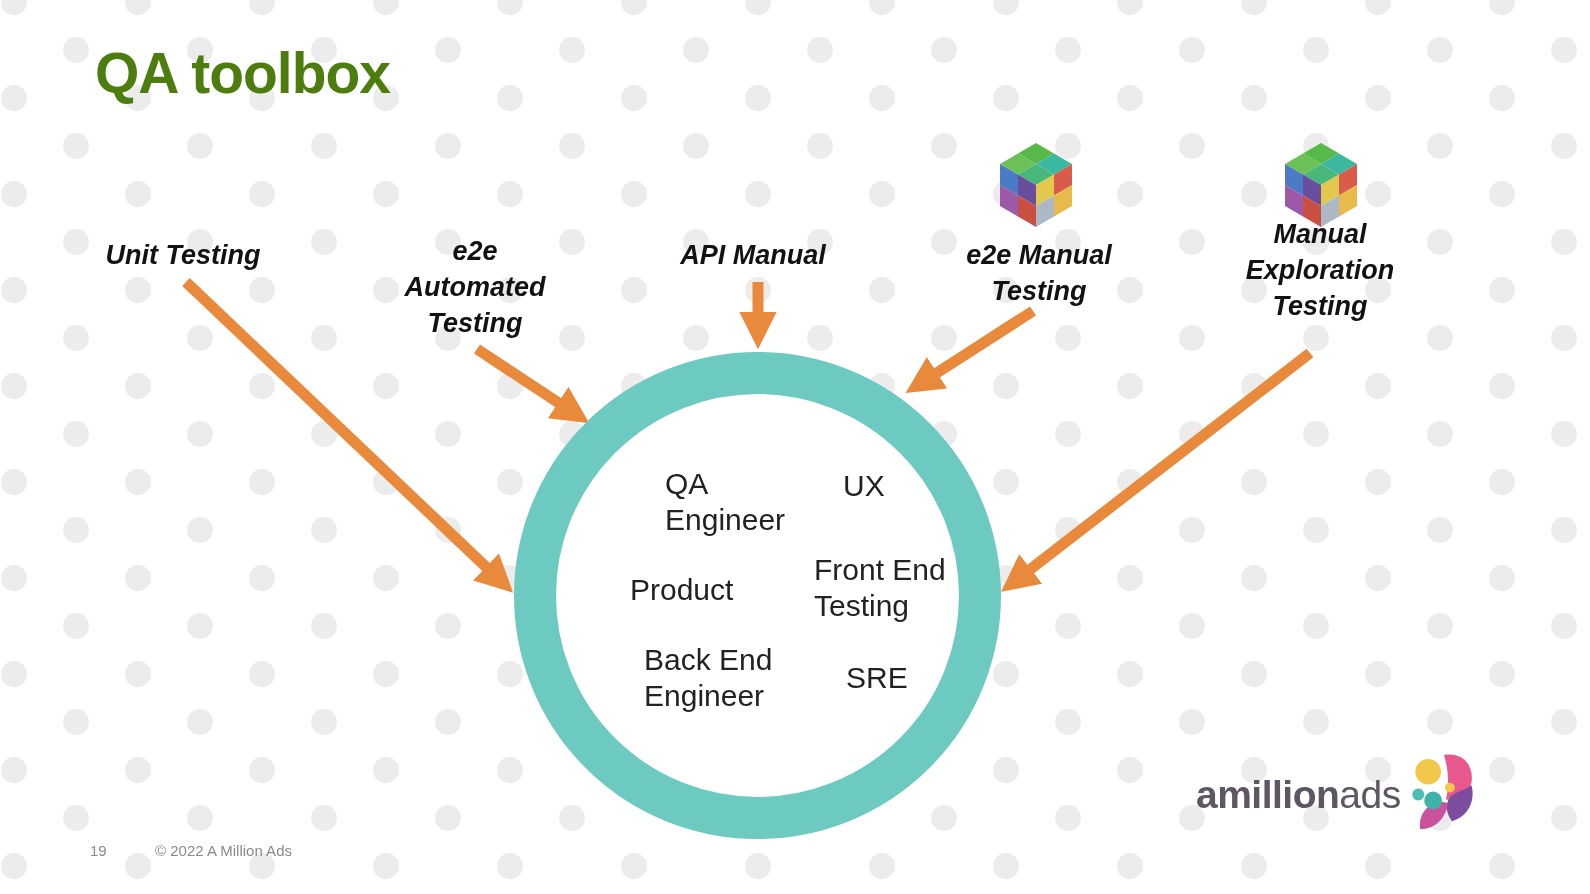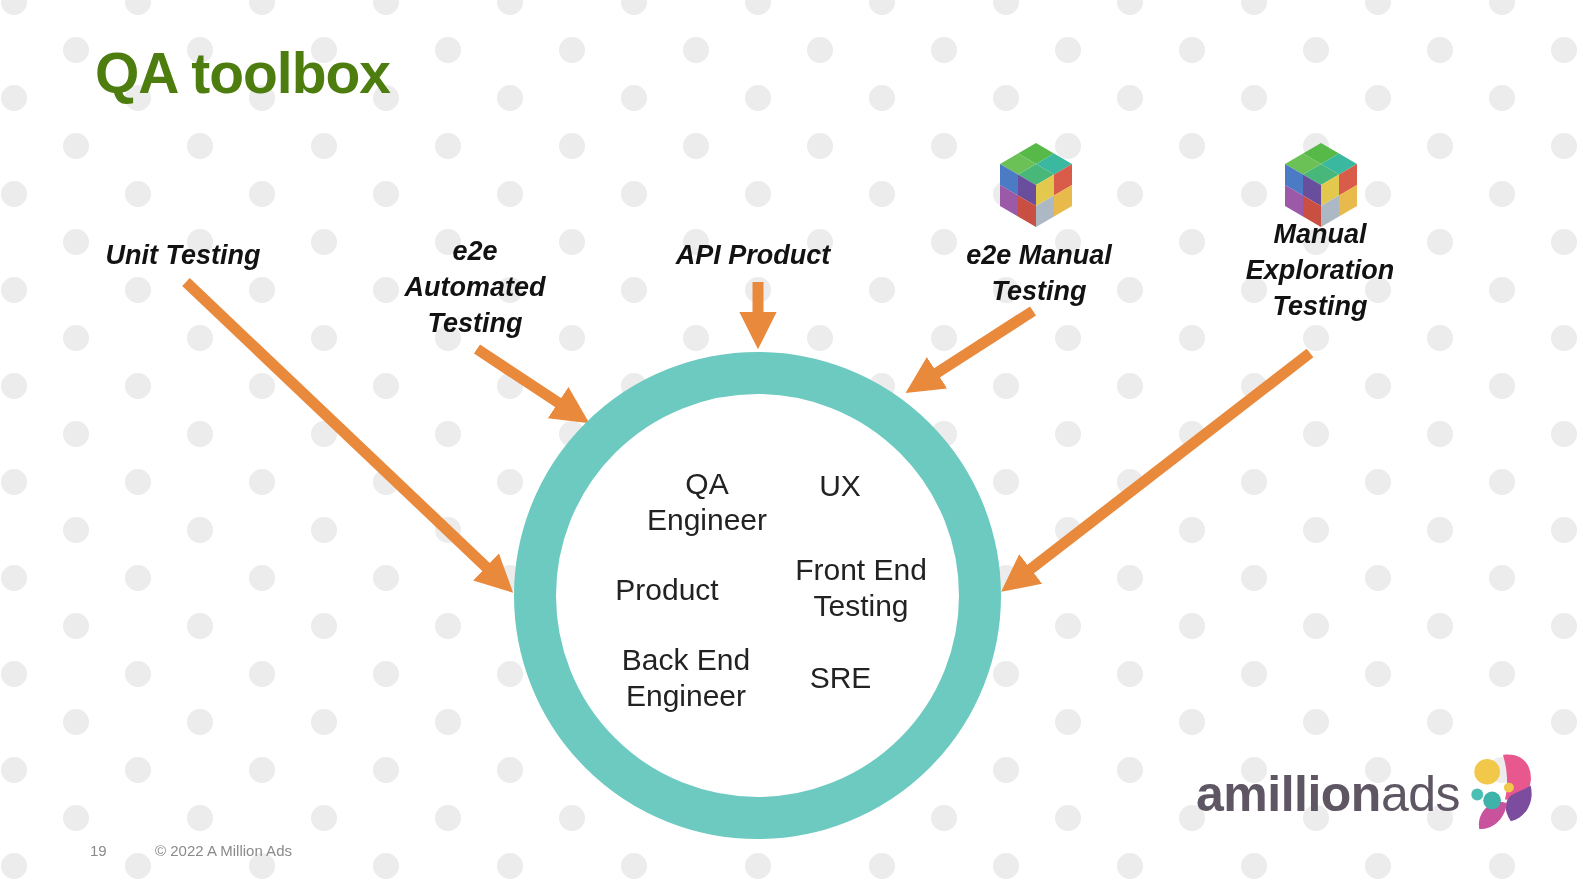--- a/index.html
+++ b/index.html
@@ -50,22 +50,22 @@
     border-radius: 50%;
     border: 42px solid #6CCAC1;
     background: #ffffff;
   }
   .role {
     position: absolute;
     font-size: 30px;
     font-weight: 400;
     line-height: 36px;
     color: #222222;
-    text-align: center;
     white-space: pre-line;
+    margin-left: 48px;
   }
   .role-qa        { left: 617px; top: 466px; width: 180px; }
   .role-ux        { left: 795px; top: 468px; width: 90px;  }
   .role-product   { left: 582px; top: 572px; width: 170px; }
   .role-fe        { left: 766px; top: 552px; width: 190px; }
   .role-be        { left: 596px; top: 642px; width: 180px; }
   .role-sre       { left: 798px; top: 660px; width: 85px;  }
   .footer-text {
     position: absolute;
     top: 842px;
@@ -74,21 +74,21 @@
   }
   .page-number { left: 90px; }
   .copyright   { left: 155px; }
   .brand {
     position: absolute;
     left: 1196px; top: 752px;
     display: flex;
     align-items: center;
   }
   .brand-text {
-    font-size: 50px;
+    font-size: 39px;
     color: #5E5663;
     letter-spacing: -0.5px;
     line-height: 1;
   }
   .brand-text .bold  { font-weight: 800; }
   .brand-text .light { font-weight: 400; }
   .brand-mark { width: 72px; height: 84px; margin-left: 4px; }
 </style>
 </head>
 <body>
@@ -114,21 +114,21 @@
     </g>
   </defs>
 </svg>
 
 <h1 class="slide-title">QA toolbox</h1>
 
 <div class="tool-label" style="left:78px;  top:237px; width:210px;">Unit Testing</div>
 <div class="tool-label" style="left:375px; top:233px; width:200px;">e2e
 Automated
 Testing</div>
-<div class="tool-label" style="left:648px; top:237px; width:210px;">API Product</div>
+<div class="tool-label" style="left:648px; top:237px; width:210px;">API Manual</div>
 <div class="tool-label" style="left:929px; top:237px; width:220px;">e2e Manual
 Testing</div>
 <div class="tool-label" style="left:1220px; top:216px; width:200px;">Manual
 Exploration
 Testing</div>
 
 <div class="hex-icon" style="left:996px; top:142px;">
   <svg viewBox="0 0 80 86" width="80" height="86">
       <use href="#cubehex"></use>
     </svg>

